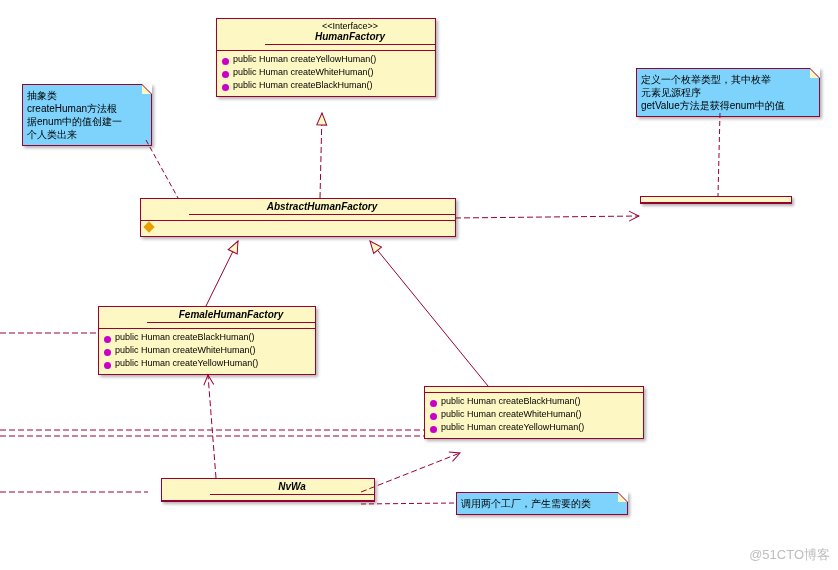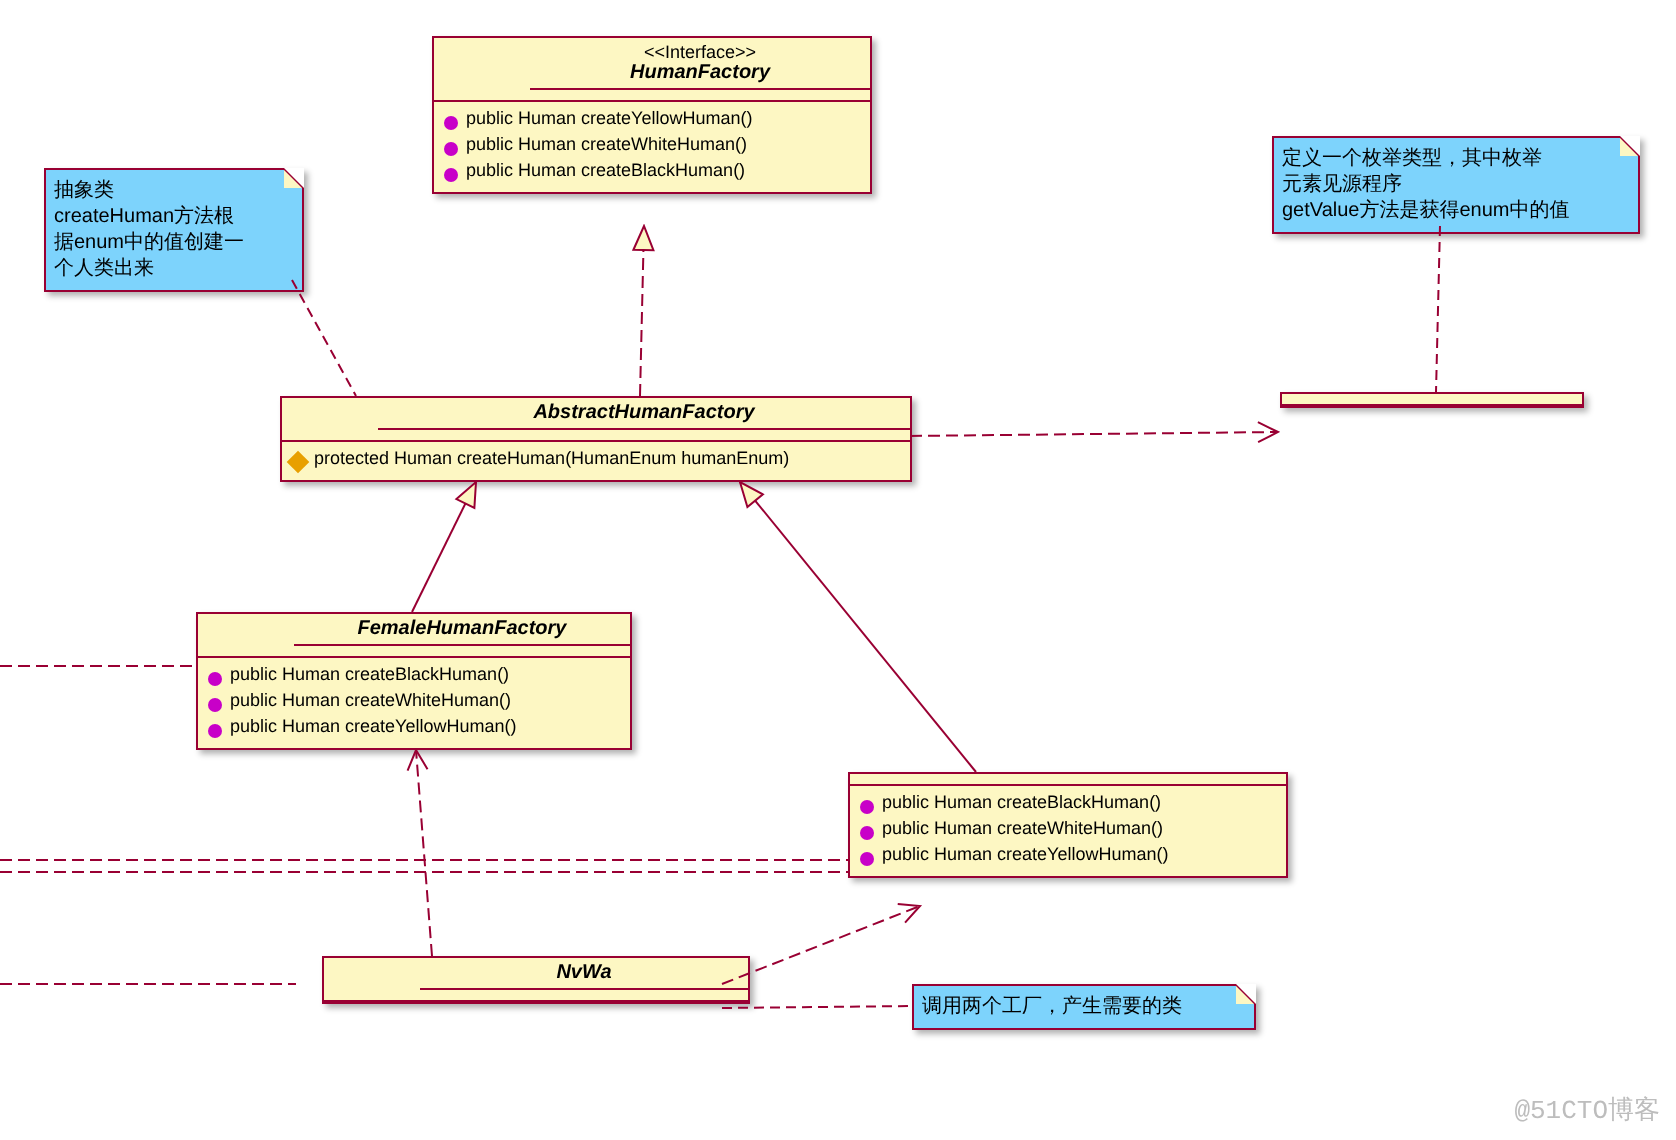--- a/index.html
+++ b/index.html
@@ -82,21 +82,21 @@
     position:absolute;
     top:0;right:0;
     border-left:9px solid #fdf7c3;
     border-top:9px solid transparent;
     width:0;height:0;
     z-index:1;
   }
   svg{position:absolute;top:0;left:0;pointer-events:none}
   .watermark{
     position:absolute;right:8px;bottom:6px;
-    font-size:13px;color:#bdbdbd;font-family:Liberation Mono, monospace;
+    font-size:13px;color:#bdbdbd;font-family:Liberation Sans, sans-serif;
   }
 </style>
 </head>
 <body>
 
 <div class="uml-box" style="left:216px;top:18px;width:218px">
   <div class="uml-header">
     <span class="stereo">&lt;&lt;Interface&gt;&gt;</span>
     <span>HumanFactory</span>
   </div>
@@ -129,21 +129,20 @@
 元素见源程序
 getValue方法是获得enum中的值</span>
 </div>
 
 <div class="uml-box" style="left:140px;top:198px;width:314px">
   <div class="uml-header"><span>AbstractHumanFactory</span></div>
   <div class="uml-sep"></div>
   <div class="uml-body">
     <div class="op">
         <span class="op-icon orange"></span>
-        <span>protected Human createHuman(HumanEnum humanEnum)</span>
       </div>
   </div>
 </div>
 
 <div class="uml-box" style="left:640px;top:196px;width:150px">
   <div class="uml-sep"></div>
 </div>
 
 <div class="uml-box" style="left:98px;top:306px;width:216px">
   <div class="uml-header"><span>FemaleHumanFactory</span></div>

